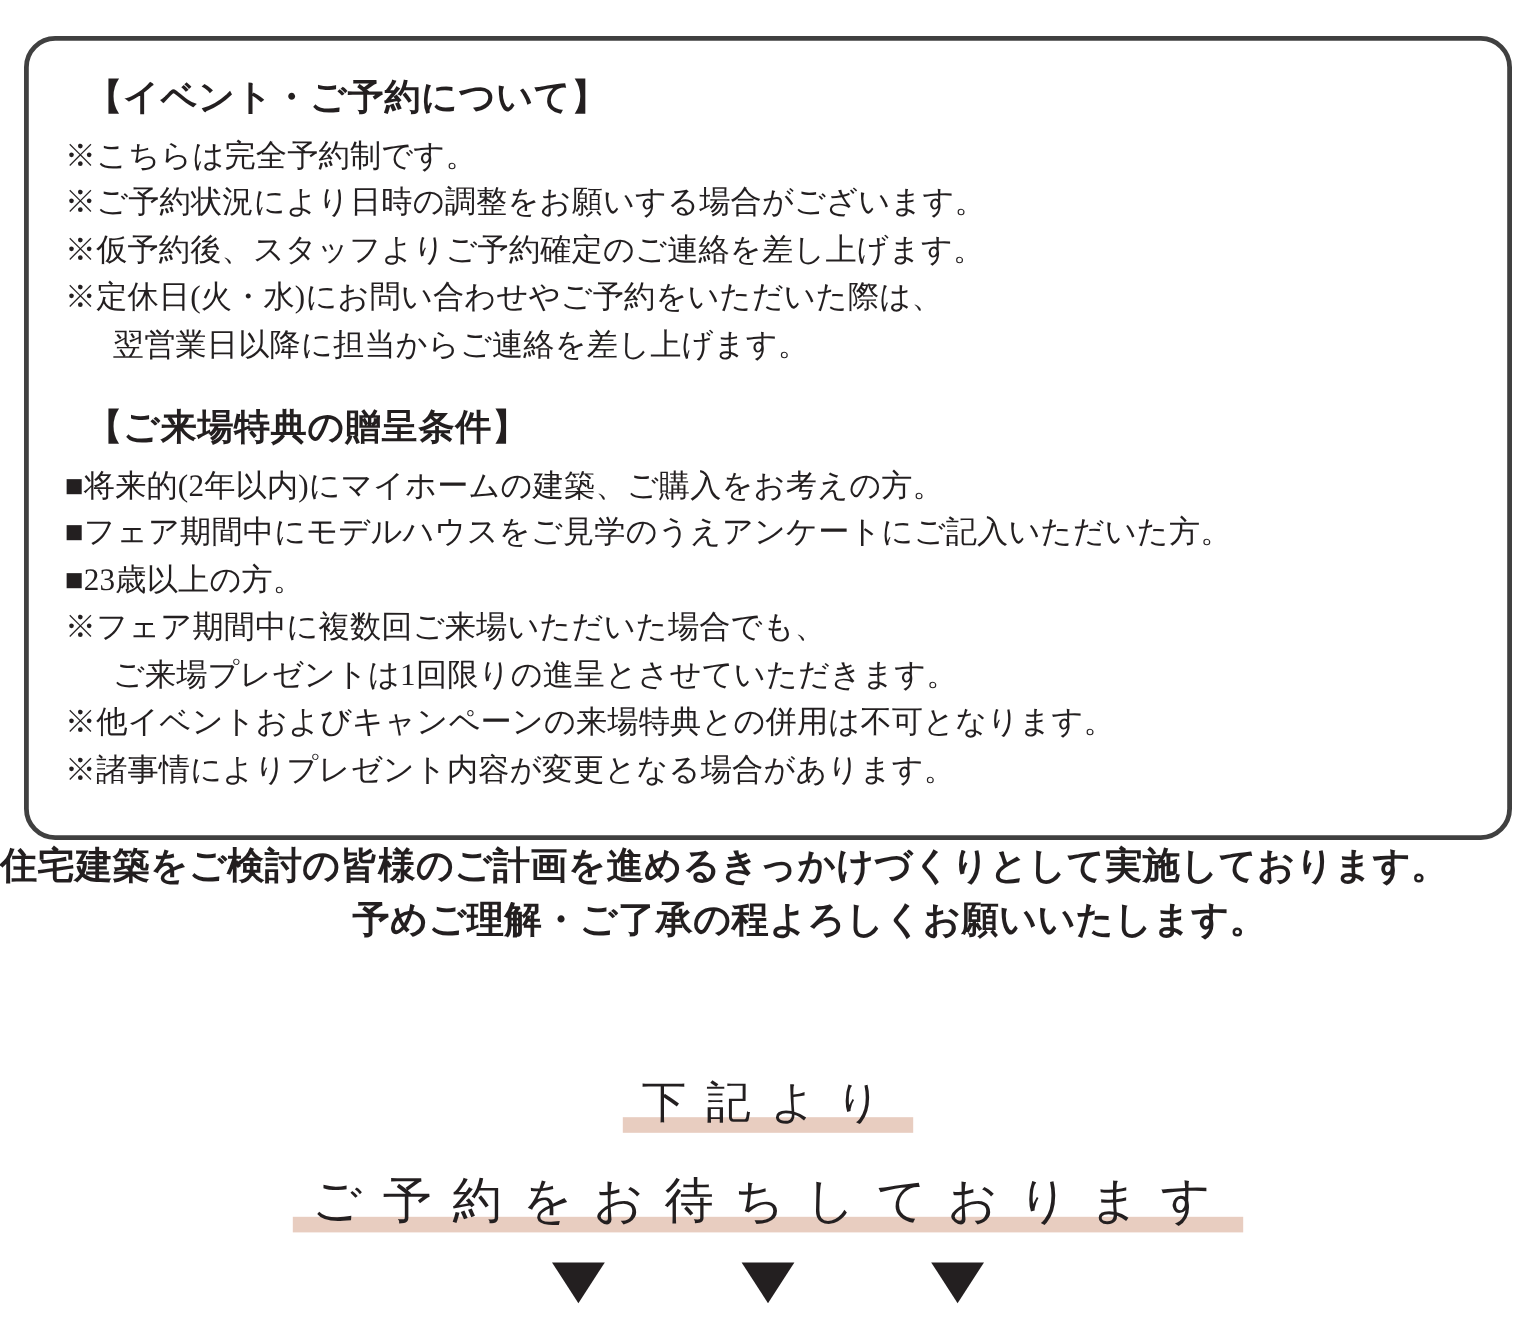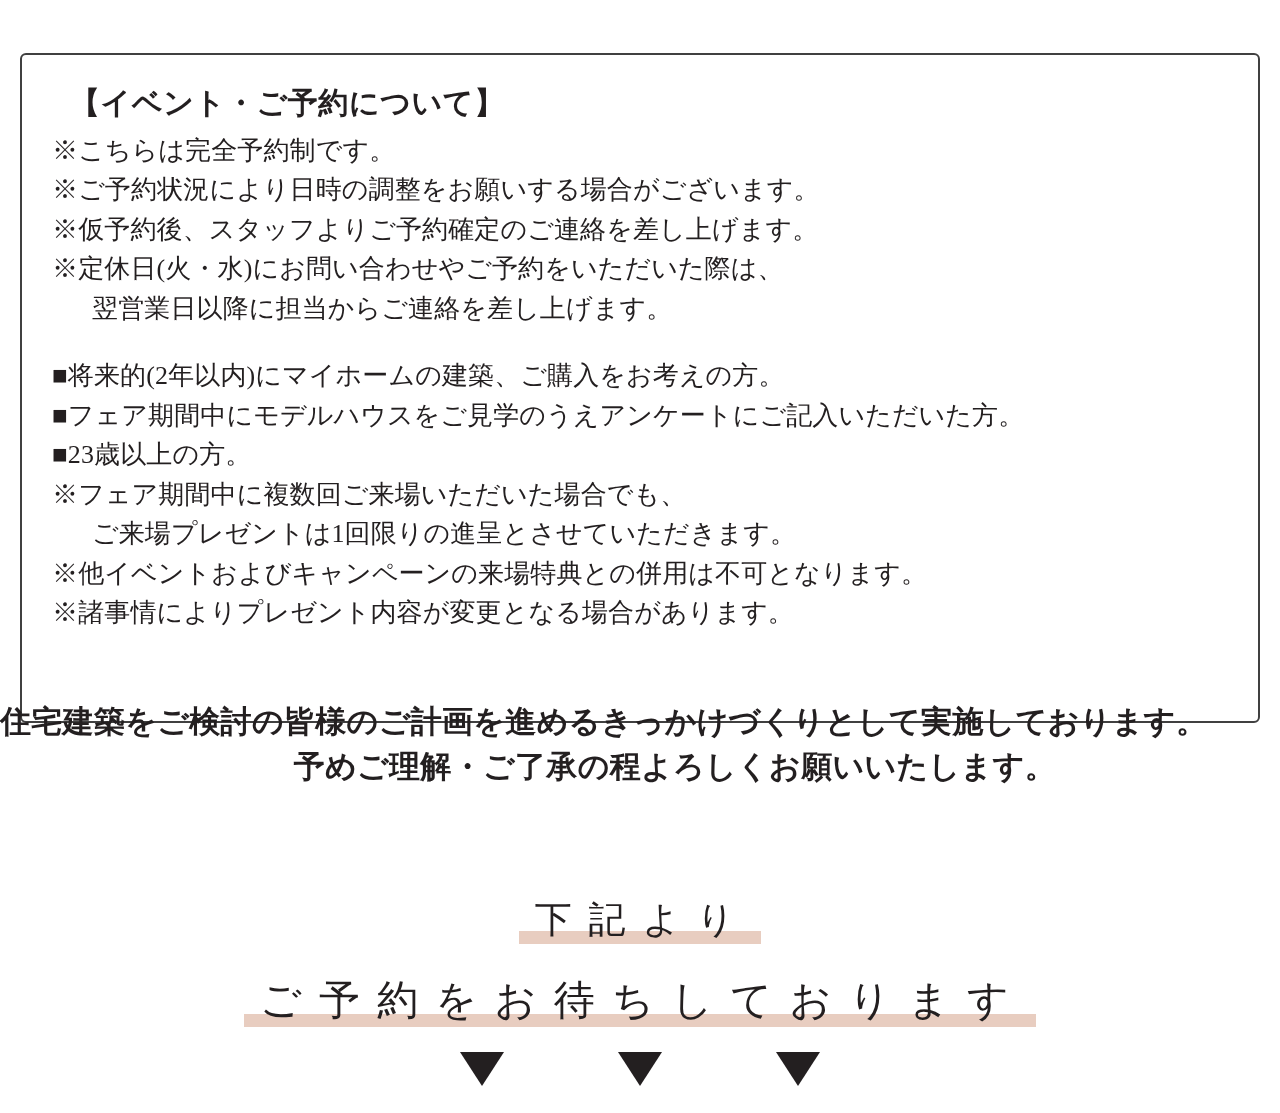--- a/index.html
+++ b/index.html
@@ -22,24 +22,23 @@
   }
 
   
   .notice-box {
     position: absolute;
     left: 20px;
     top: 30px;
     width: 1240px;
     height: 670px;
     box-sizing: border-box;
-    border: 2px solid #404040;
-    border-radius: 6px;
+    border: 4px solid #404040;
+    border-radius: 26px;
     padding: 26px 30px 20px 30px;
-    margin-top: 23px;
   }
 
   .section {
     margin: 0;
   }
   .section + .section {
     margin-top: 28px;
   }
 
   .section-heading {
@@ -145,20 +144,21 @@
     <div class="section">
       <div class="section-heading">【イベント・ご予約について】</div>
       <p class="line">※こちらは完全予約制です。</p>
       <p class="line">※ご予約状況により日時の調整をお願いする場合がございます。</p>
       <p class="line">※仮予約後、スタッフよりご予約確定のご連絡を差し上げます。</p>
       <p class="line">※定休日(火・水)にお問い合わせやご予約をいただいた際は、</p>
       <p class="line indent">翌営業日以降に担当からご連絡を差し上げます。</p>
     </div>
 
     <div class="section">
+      <div class="section-heading">【ご来場特典の贈呈条件】</div>
       <p class="line">■将来的(2年以内)にマイホームの建築、ご購入をお考えの方。</p>
       <p class="line">■フェア期間中にモデルハウスをご見学のうえアンケートにご記入いただいた方。</p>
       <p class="line">■23歳以上の方。</p>
       <p class="line">※フェア期間中に複数回ご来場いただいた場合でも、</p>
       <p class="line indent">ご来場プレゼントは1回限りの進呈とさせていただきます。</p>
       <p class="line">※他イベントおよびキャンペーンの来場特典との併用は不可となります。</p>
       <p class="line">※諸事情によりプレゼント内容が変更となる場合があります。</p>
     </div>
 
   </div>

